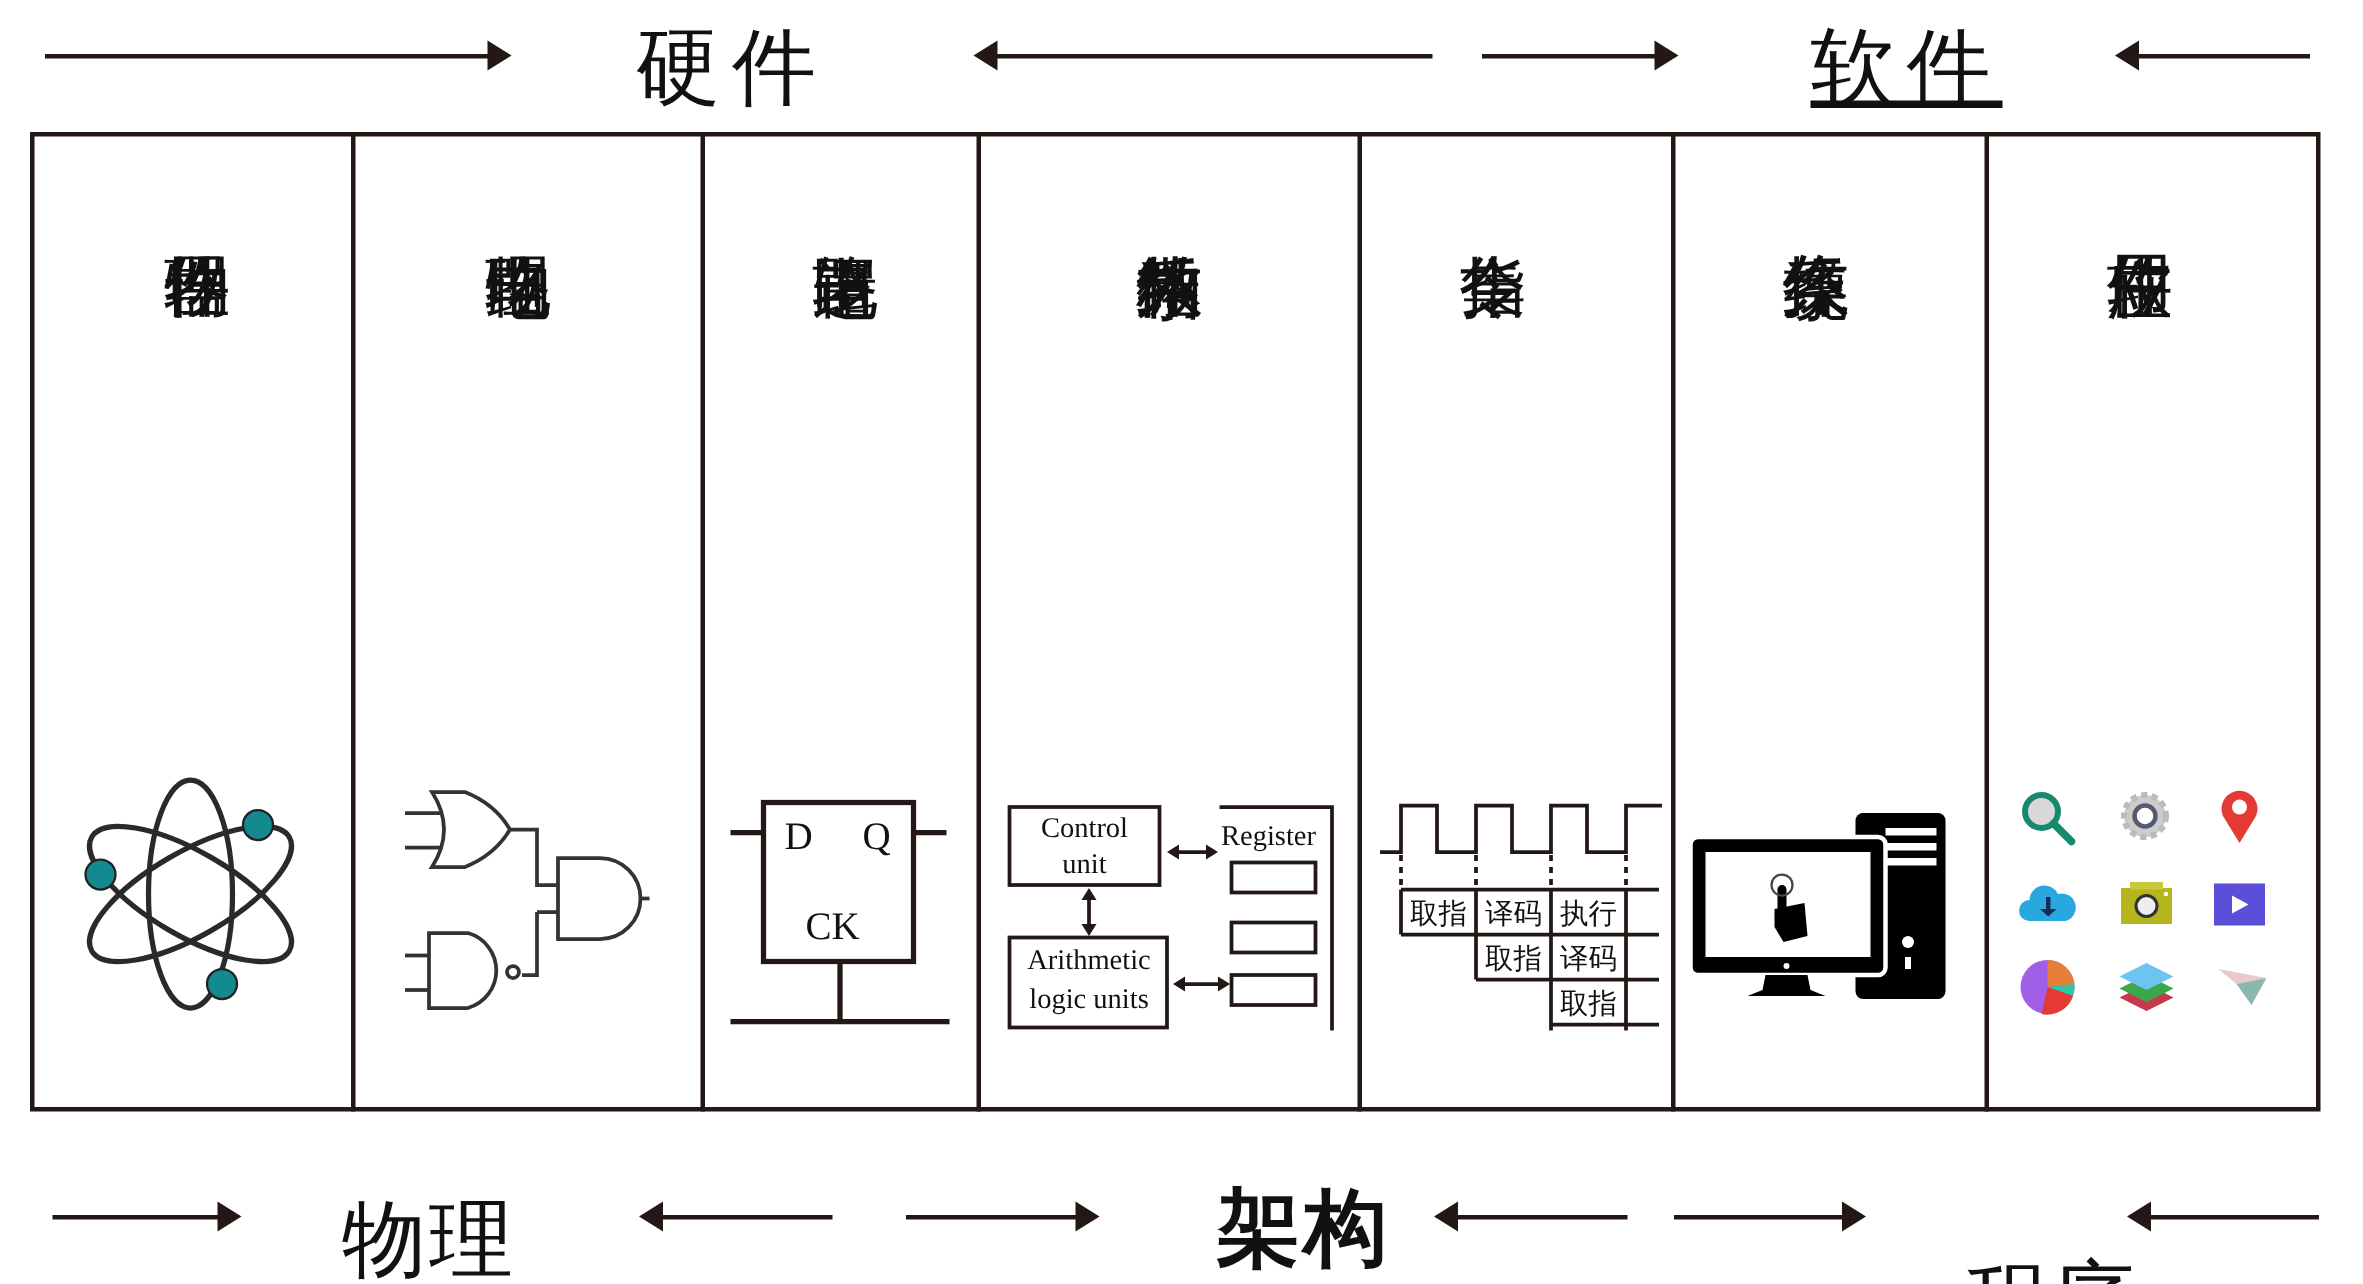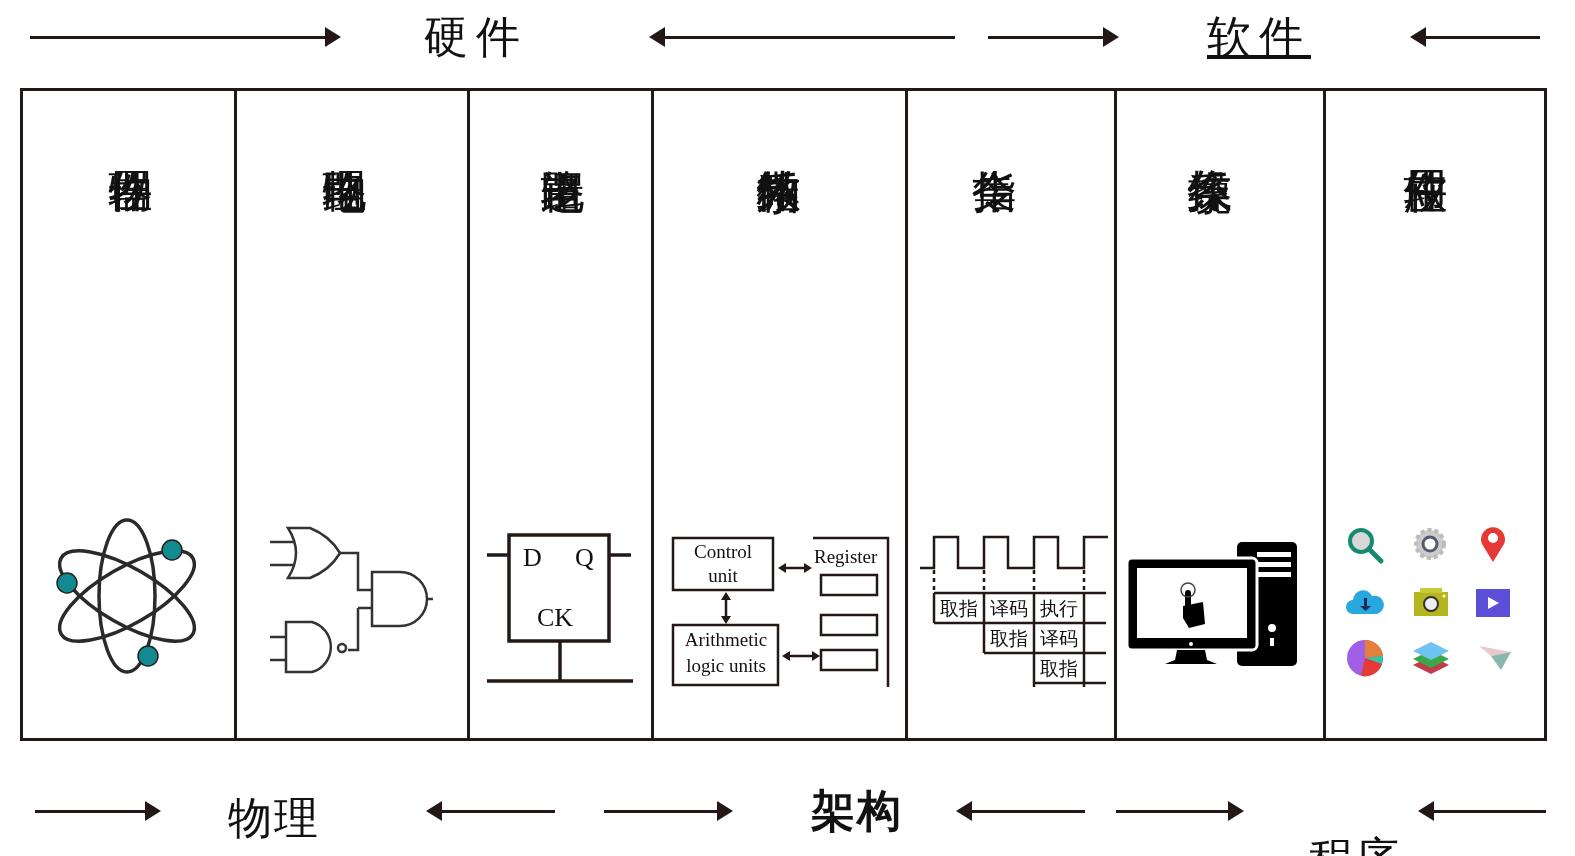--- a/index.html
+++ b/index.html
@@ -1,21 +1,21 @@
 <!DOCTYPE html>
 <html><head>
 <meta charset="utf-8">
 <style>
   html,body{margin:0;padding:0;background:#fff;}
   body{width:1575px;height:856px;position:relative;overflow:hidden;font-family:"DejaVu Serif",serif;color:#111;}
   .abs{position:absolute;}
   .arrow{position:absolute;height:3px;background:#231815;}
   .arrow.r::after{content:"";position:absolute;right:-6px;top:-9px;border-left:16px solid #231815;border-top:10px solid transparent;border-bottom:10px solid transparent;}
   .arrow.l::before{content:"";position:absolute;left:-6px;top:-9px;border-right:16px solid #231815;border-top:10px solid transparent;border-bottom:10px solid transparent;}
-  .toplabel,.botlabel{position:absolute;font-size:44px;letter-spacing:8px;font-family:"DejaVu Serif",serif;}
+  .toplabel,.botlabel{position:absolute;font-size:56px;letter-spacing:8px;font-family:"DejaVu Serif",serif;}
   .frame{position:absolute;left:20px;top:88px;width:1527px;height:653px;border:3px solid #231815;box-sizing:border-box;}
   .col{position:absolute;top:88px;height:653px;border-left:3px solid #231815;box-sizing:border-box;}
   .coltitle{position:absolute;top:135px;width:60px;font-size:44px;line-height:56px;text-align:center;writing-mode:vertical-rl;text-orientation:upright;font-family:"DejaVu Serif",serif;}
   svg text{font-family:"Liberation Serif",serif;}
 </style>
 </head>
 <body>
 
 <div class="arrow r" style="left:30px;top:36px;width:305px;"></div>
 <div class="toplabel" style="left:424px;top:8px;">硬件</div>

